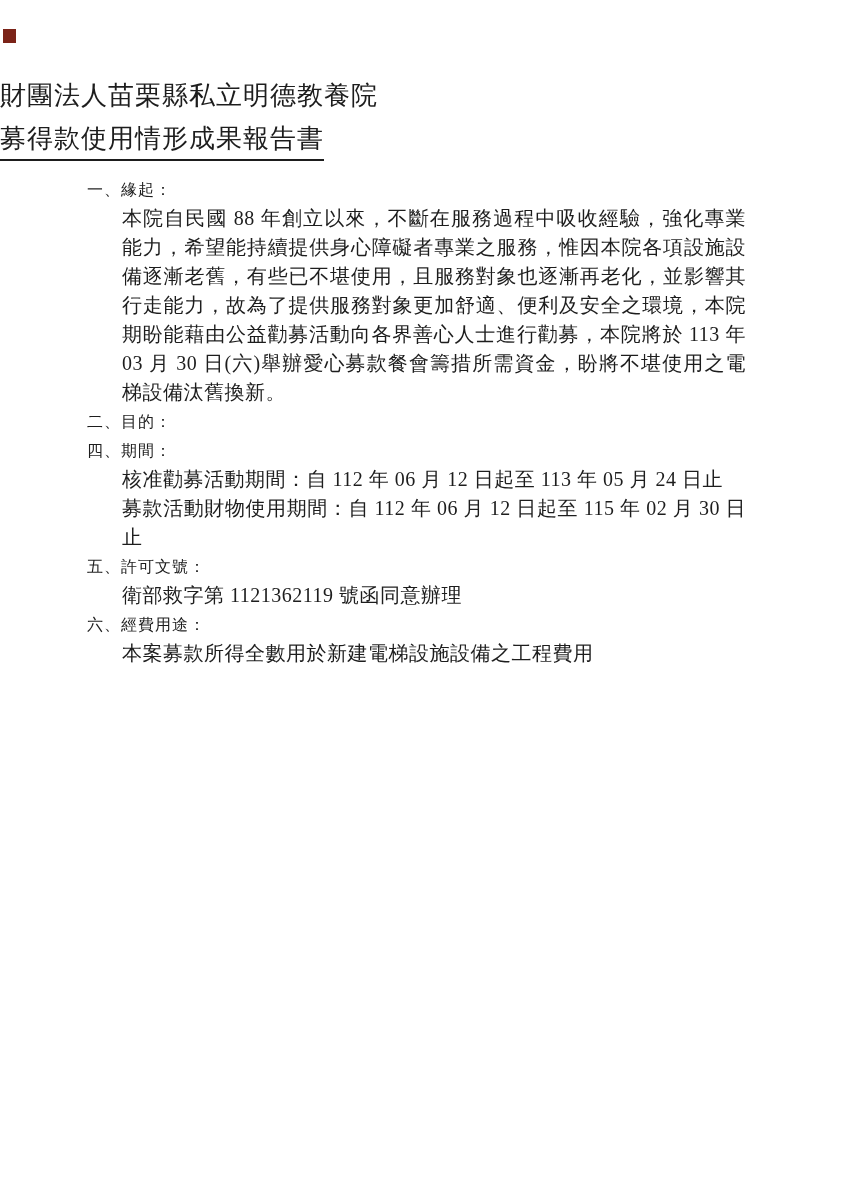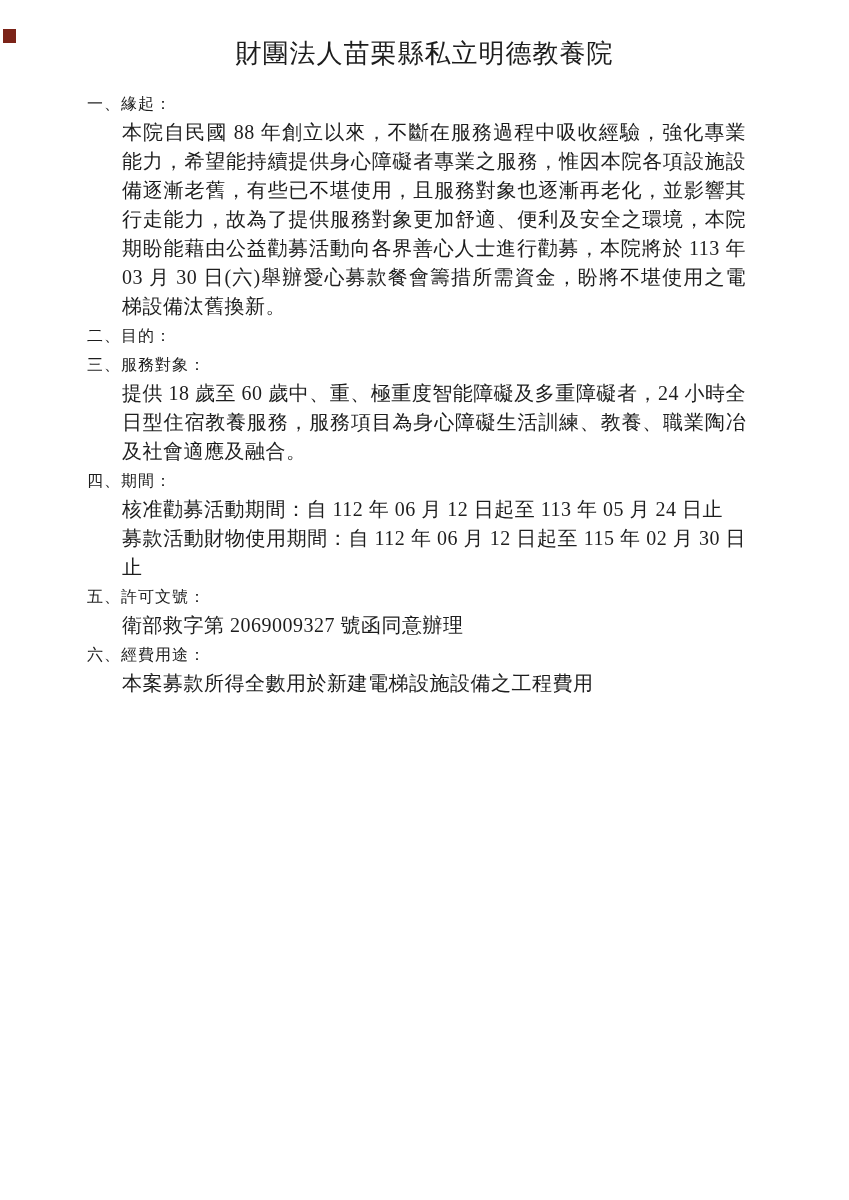--- a/index.html
+++ b/index.html
@@ -18,22 +18,21 @@
   }
   .corner-mark {
     position: absolute;
     left: 3px;
     top: 29px;
     width: 13px;
     height: 14px;
     background: #7b2318;
   }
   .titles {
-    padding-top: 32px;
-    text-align: center;
+    padding-top: 74px;
   }
   .title-line {
     font-size: 26px;
     line-height: 43px;
     font-weight: 400;
     letter-spacing: 1px;
   }
   .underlined {
     display: inline-block;
     border-bottom: 2px solid #1d1d1d;
@@ -62,47 +61,44 @@
 </style>
 </head>
 <body>
 
 <div class="page">
 
   <div class="corner-mark"></div>
 
   <header class="titles">
     <div class="title-line">財團法人苗栗縣私立明德教養院</div>
+    <div class="title-line"><span class="underlined">募得款使用情形成果報告書</span></div>
   </header>
 
   <main class="doc-body">
 
     <section class="sec">
       <h2 class="sec-heading">一、緣起：</h2>
       <p class="sec-para">本院自民國 88 年創立以來，不斷在服務過程中吸收經驗，強化專業能力，希望能持續提供身心障礙者專業之服務，惟因本院各項設施設備逐漸老舊，有些已不堪使用，且服務對象也逐漸再老化，並影響其行走能力，故為了提供服務對象更加舒適、便利及安全之環境，本院期盼能藉由公益勸募活動向各界善心人士進行勸募，本院將於 113 年 03 月 30 日(六)舉辦愛心募款餐會籌措所需資金，盼將不堪使用之電梯設備汰舊換新。</p>
     </section>
 
     <section class="sec">
       <h2 class="sec-heading">二、目的：</h2>
     </section>
 
-    <section class="sec">
-      <h2 class="sec-heading">三、服務對象：</h2>
-      <p class="sec-para">提供 18 歲至 60 歲中、重、極重度智能障礙及多重障礙者，24 小時全日型住宿教養服務，服務項目為身心障礙生活訓練、教養、職業陶冶及社會適應及融合。</p>
-    </section>
 
     <section class="sec">
       <h2 class="sec-heading">四、期間：</h2>
       <p class="sec-para">核准勸募活動期間：自 112 年 06 月 12 日起至 113 年 05 月 24 日止</p>
       <p class="sec-para">募款活動財物使用期間：自 112 年 06 月 12 日起至 115 年 02 月 30 日止</p>
     </section>
 
     <section class="sec">
       <h2 class="sec-heading">五、許可文號：</h2>
-      <p class="sec-para">衛部救字第 2069009327 號函同意辦理</p>
+      <p class="sec-para">衛部救字第 1121362119 號函同意辦理</p>
     </section>
 
     <section class="sec">
       <h2 class="sec-heading">六、經費用途：</h2>
       <p class="sec-para">本案募款所得全數用於新建電梯設施設備之工程費用</p>
     </section>
 
   </main>
 
 </div>

